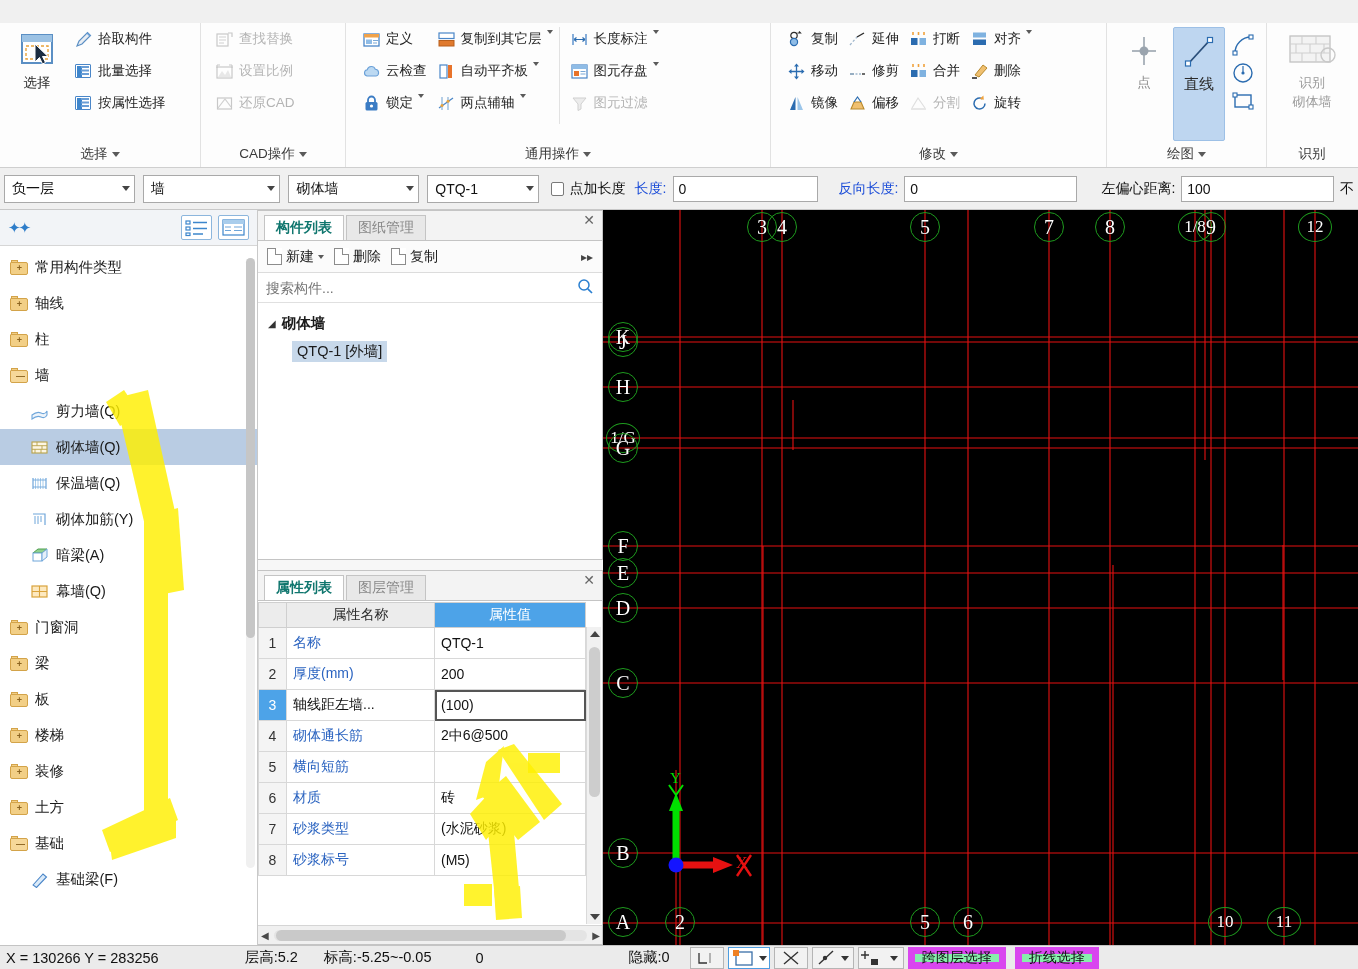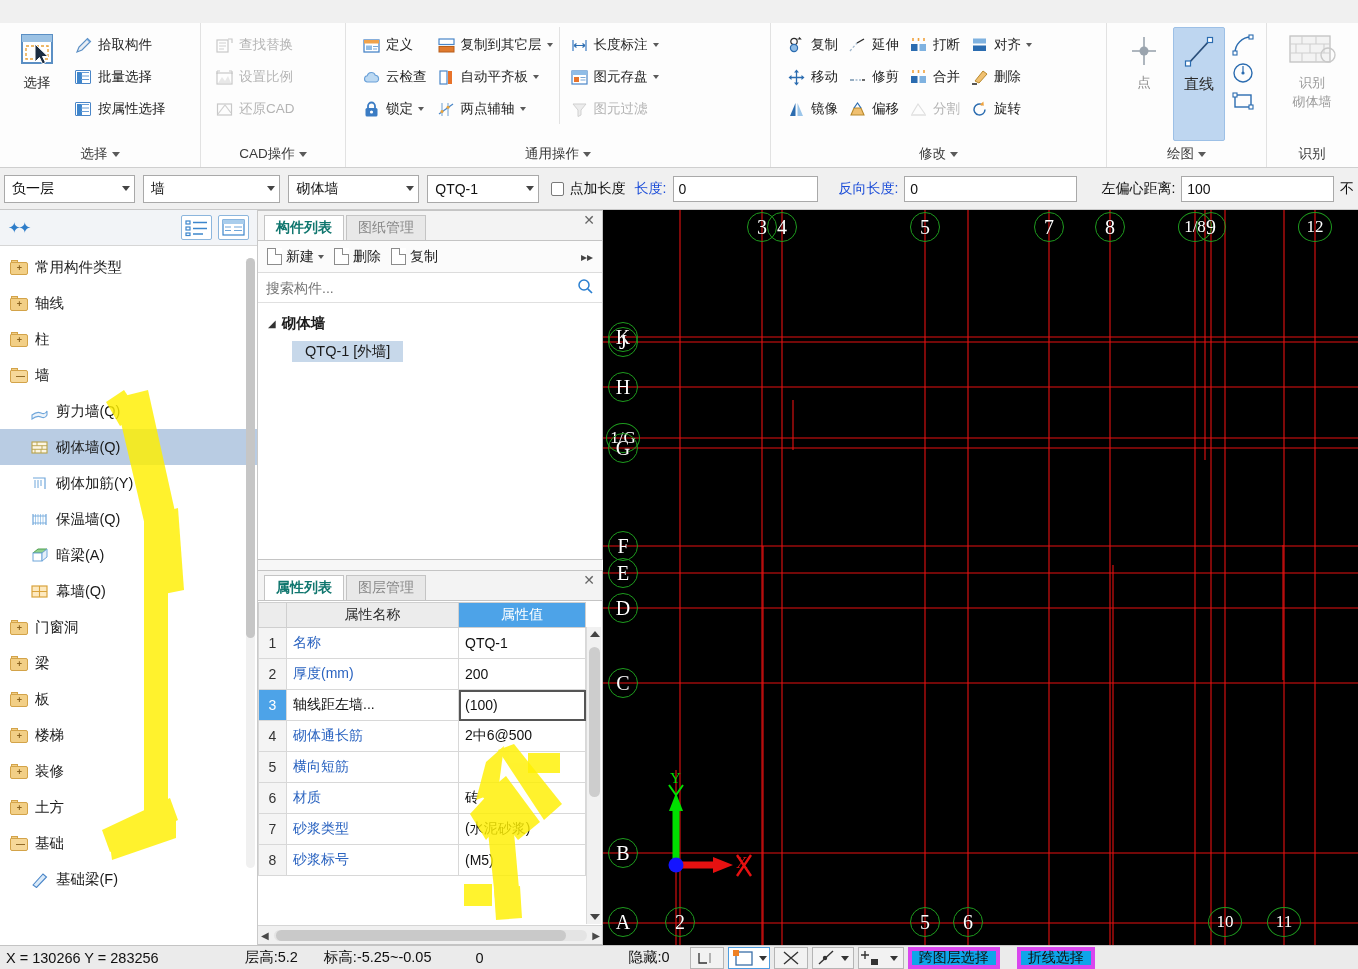--- a/index.html
+++ b/index.html
@@ -66,21 +66,21 @@
 
   .bigbtn{
     width:62px; display:flex; flex-direction:column; align-items:center;
     justify-content:flex-start; padding-top:4px; gap:3px;
   }
   .bigbtn .lbl{ font-size:13.5px; color:#2b2b2b; }
   .bigico{ width:40px; height:40px; position:relative; }
 
   .col{ display:flex; flex-direction:column; gap:2px; padding-top:3px; }
   .ritem{
-    display:flex; align-items:center; gap:5px; height:30px;
+    display:flex; align-items:flex-start; gap:5px; height:30px;
     padding:0 4px; font-size:13.5px; color:#242424; white-space:nowrap;
   }
   .ritem.dis{ color:#b4b4b4; }
   .ico{ width:19px; height:19px; position:relative; flex:none; }
 
   
   .sq-blue{ position:absolute;left:1px;top:2px;width:16px;height:14px;border:1.4px solid #4a86c8;background:#fff;border-radius:1px;}
   .sq-blue:after{content:"";position:absolute;left:1px;top:1px;width:5px;height:11px;background:#3f86cc;}
   .bar3{position:absolute;left:7px;top:4px;width:8px;height:1.6px;background:#6a9ed6;box-shadow:0 3.5px 0 #6a9ed6,0 7px 0 #6a9ed6;}
   .gr{ filter:grayscale(1) opacity(.45); }
@@ -145,21 +145,21 @@
   .ptab.active{ background:#fff; color:#0f766e; font-weight:bold; }
   .ptoolbar{ height:32px; display:flex; align-items:center; gap:4px; padding:0 6px; border-bottom:1px solid #dcdcdc; background:#fbfbfb;}
   .ptb{ display:flex; align-items:center; gap:4px; font-size:14px; color:#1b1b1b; padding:0 3px; white-space:nowrap;}
   .docico{ width:15px;height:17px;background:#fff;border:1px solid #8c8c8c; position:relative; flex:none;}
   .docico:after{ content:"";position:absolute;right:-1px;top:-1px;width:6px;height:6px;background:#fff;border-left:1px solid #8c8c8c;border-bottom:1px solid #8c8c8c;}
   .searchrow{ height:30px; display:flex; align-items:center; padding:0 8px; border-bottom:1px solid #e0e0e0; }
   .searchrow input{ flex:1; border:none; outline:none; font-size:14px; color:#9a9a9a; font-family:inherit; background:transparent;}
   .treelist{ padding:6px 0; }
   .tl-row{ height:28px; display:flex; align-items:center; font-size:14.5px; padding-left:10px; gap:6px;}
   .tl-row.lvl2{ padding-left:34px; }
-  .tl-sel{ background:#c7d8ea; padding:1px 13px; }
+  .tl-sel{ background:#c7d8ea; padding:1px 5px; }
 
   
   .ptable{ width:100%; border-collapse:collapse; font-size:14px; table-layout:fixed;}
   .ptable th{ background:#ececec; border:1px solid #cfcfcf; height:25px; font-weight:normal; color:#2b2b2b;}
   .ptable th.vcol{ background:#4da3e8; color:#fff; }
   .ptable td{ border:1px solid #d8d8d8; height:31px; padding:0 6px; color:#111; overflow:hidden; white-space:nowrap;}
   .ptable td.idx{ width:28px; text-align:center; background:#f4f4f4; color:#333; padding:0;}
   .ptable td.nm{ width:148px; color:#2a63c0; }
   .ptable tr.sel td.idx{ background:#4da3e8; color:#fff; }
   .ptable tr.sel td.nm{ color:#111; }
@@ -188,21 +188,21 @@
 
   
   .statusbar{
     position:absolute; left:0; top:945px; width:1358px; height:24px;
     background:#ebebeb; border-top:1px solid #c4c4c4;
     display:flex; align-items:center; font-size:14.5px; color:#111;
   }
   .sb-item{ white-space:nowrap; }
   .sbbtn{ width:34px; height:22px; border:1px solid #b5b5b5; background:#f2f2f2; margin-right:4px; position:relative;}
   .sbbtn.act{ border:1px solid #4d9de0; background:#fff; }
-  .sbtxt{ height:22px; border:4px solid #d946ef; background:#0ea5e9; padding:0 7px; display:flex; align-items:center; font-size:14px; margin-right:17px; white-space:nowrap;}
+  .sbtxt{ height:22px; border:7px solid #d946ef; background:#86efac; padding:0 7px; display:flex; align-items:center; font-size:14px; margin-right:9px; white-space:nowrap;}
 
   
   .hl{ position:absolute; background:#fff000; opacity:.82; pointer-events:none; }
   .hlsvg{ position:absolute; pointer-events:none; }
 </style>
 </head>
 <body>
 
 <div class="app">
 
@@ -700,32 +700,32 @@
         </div>
         <div class="tnode child sel">
           <span class="cico"><svg width="19" height="17" viewBox="0 0 19 17">
               <rect x="2" y="3" width="15" height="11" fill="#fdf6e3" stroke="#b8a24a" stroke-width="1.1"></rect>
               <path d="M2 6.7h15M2 10.3h15M7 3v3.7M12 6.7v3.6M5 10.3v3.7M11 10.3v3.7" stroke="#b8a24a" stroke-width="0.9"></path>
             </svg></span>
           <span>砌体墙(Q)</span>
         </div>
         <div class="tnode child">
           <span class="cico"><svg width="19" height="17" viewBox="0 0 19 17">
-              <path d="M3 3 h12 v11" fill="none" stroke="#6fa6da" stroke-width="1.2"></path>
-              <path d="M5 5 v8M8 5 v8M11 5 v6" stroke="#6fa6da" stroke-width="1"></path>
-            </svg></span>
-          <span>砌体加筋(Y)</span>
-        </div>
-        <div class="tnode child">
-          <span class="cico"><svg width="19" height="17" viewBox="0 0 19 17">
               <path d="M3 3 v11M16 3 v11" stroke="#6fa6da" stroke-width="1.2"></path>
               <path d="M5.5 3 v11M8 3 v11M10.5 3 v11M13 3 v11" stroke="#9cc6ea" stroke-width="0.9"></path>
               <path d="M3 5 h13M3 12 h13" stroke="#6fa6da" stroke-width="0.9"></path>
             </svg></span>
           <span>保温墙(Q)</span>
+        </div>
+        <div class="tnode child">
+          <span class="cico"><svg width="19" height="17" viewBox="0 0 19 17">
+              <path d="M3 3 h12 v11" fill="none" stroke="#6fa6da" stroke-width="1.2"></path>
+              <path d="M5 5 v8M8 5 v8M11 5 v6" stroke="#6fa6da" stroke-width="1"></path>
+            </svg></span>
+          <span>砌体加筋(Y)</span>
         </div>
         <div class="tnode child">
           <span class="cico"><svg width="19" height="17" viewBox="0 0 19 17">
               <path d="M3 6 L8 2 L17 2 L12 6 Z" fill="#8fd18f" stroke="#4f9e4f" stroke-width="1"></path>
               <rect x="3" y="6" width="9" height="8" fill="#fff" stroke="#6fa6da" stroke-width="1"></rect>
               <path d="M12 6 L17 2 L17 10 L12 14 Z" fill="#e6f0fa" stroke="#6fa6da" stroke-width="1"></path>
             </svg></span>
           <span>暗梁(A)</span>
         </div>
         <div class="tnode child">
@@ -859,21 +859,21 @@
           </div>
         <div class="ptab">
             <span>图层管理</span>
           </div>
       </div>
       <div style="position:absolute;left:0;top:31px;right:16px;bottom:19px;overflow:hidden">
         <table class="ptable">
           <thead>
             <tr>
               <th style="width:28px"></th>
-              <th style="width:172px">属性名称</th>
+              <th style="width:148px">属性名称</th>
               <th class="vcol">属性值</th>
             </tr>
           </thead>
           <tbody id="prop-rows">
               <tr>
                 <td class="idx">1</td>
                 <td class="nm">名称</td>
                 <td class="val">QTQ-1</td>
               </tr>
               <tr>

